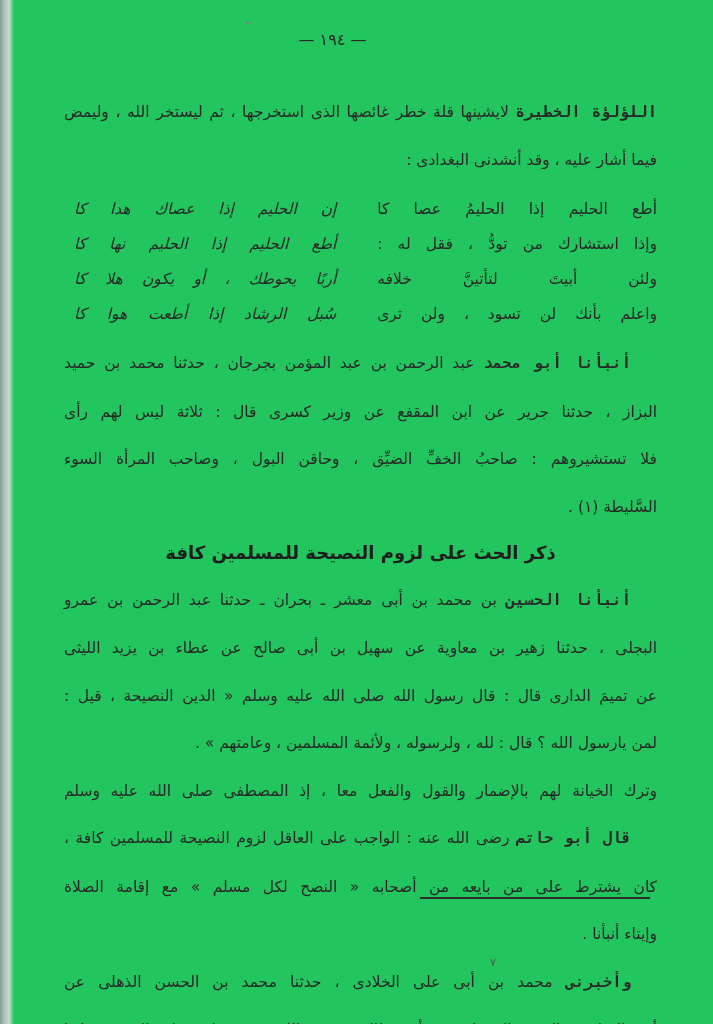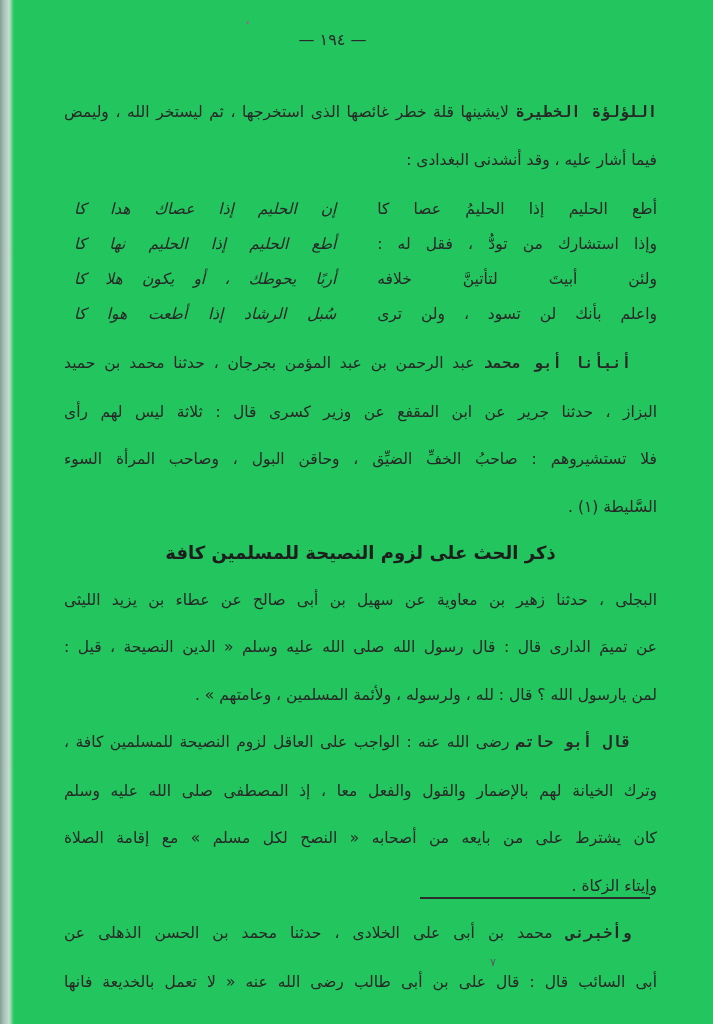--- a/index.html
+++ b/index.html
@@ -85,30 +85,31 @@
     <div class="para">
       <p class="line ind"><span class="bold">أنبأنا أبو محمد</span><span> عبد الرحمن بن عبد المؤمن بجرجان ، حدثنا محمد بن حميد</span></p>
       <p class="line">البزاز ، حدثنا جرير عن ابن المقفع عن وزير كسرى قال : ثلاثة ليس لهم رأى</p>
       <p class="line">فلا تستشيروهم : صاحبُ الخفِّ الضيِّق ، وحاقن البول ، وصاحب المرأة السوء</p>
       <p class="line end">السَّليطة (١) .</p>
     </div>
 
     <h2 class="heading">ذكر الحث على لزوم النصيحة للمسلمين كافة</h2>
 
     <div class="para">
+      <p class="line ind"><span class="bold">أنبأنا الحسين</span><span> بن محمد بن أبى معشر ـ بحران ـ حدثنا عبد الرحمن بن عمرو</span></p>
       <p class="line">البجلى ، حدثنا زهير بن معاوية عن سهيل بن أبى صالح عن عطاء بن يزيد الليثى</p>
       <p class="line">عن تميمَ الدارى قال : قال رسول الله صلى الله عليه وسلم « الدين النصيحة ، قيل :</p>
       <p class="line end">لمن يارسول الله ؟ قال : لله ، ولرسوله ، ولأئمة المسلمين ، وعامتهم » .</p>
     </div>
 
     <div class="para m10">
+      <p class="line">وترك الخيانة لهم بالإضمار والقول والفعل معا ، إذ المصطفى صلى الله عليه وسلم</p>
       <p class="line ind"><span class="bold">قال أبو حاتم</span><span> رضى الله عنه : الواجب على العاقل لزوم النصيحة للمسلمين كافة ،</span></p>
-      <p class="line">وترك الخيانة لهم بالإضمار والقول والفعل معا ، إذ المصطفى صلى الله عليه وسلم</p>
       <p class="line">كان يشترط على من بايعه من أصحابه « النصح لكل مسلم » مع إقامة الصلاة</p>
-      <p class="line end">وإيتاء الزكاة .</p>
+      <p class="line end">وإيتاء أنبأنا .</p>
     </div>
 
     <div class="para m10">
       <p class="line ind"><span class="bold">وأخبرنى</span><span> محمد بن أبى على الخلادى ، حدثنا محمد بن الحسن الذهلى عن</span></p>
       <p class="line">أبى السائب قال : قال على بن أبى طالب رضى الله عنه « لا تعمل بالخديعة فانها</p>
 
     </div>
 
   </div>
 

